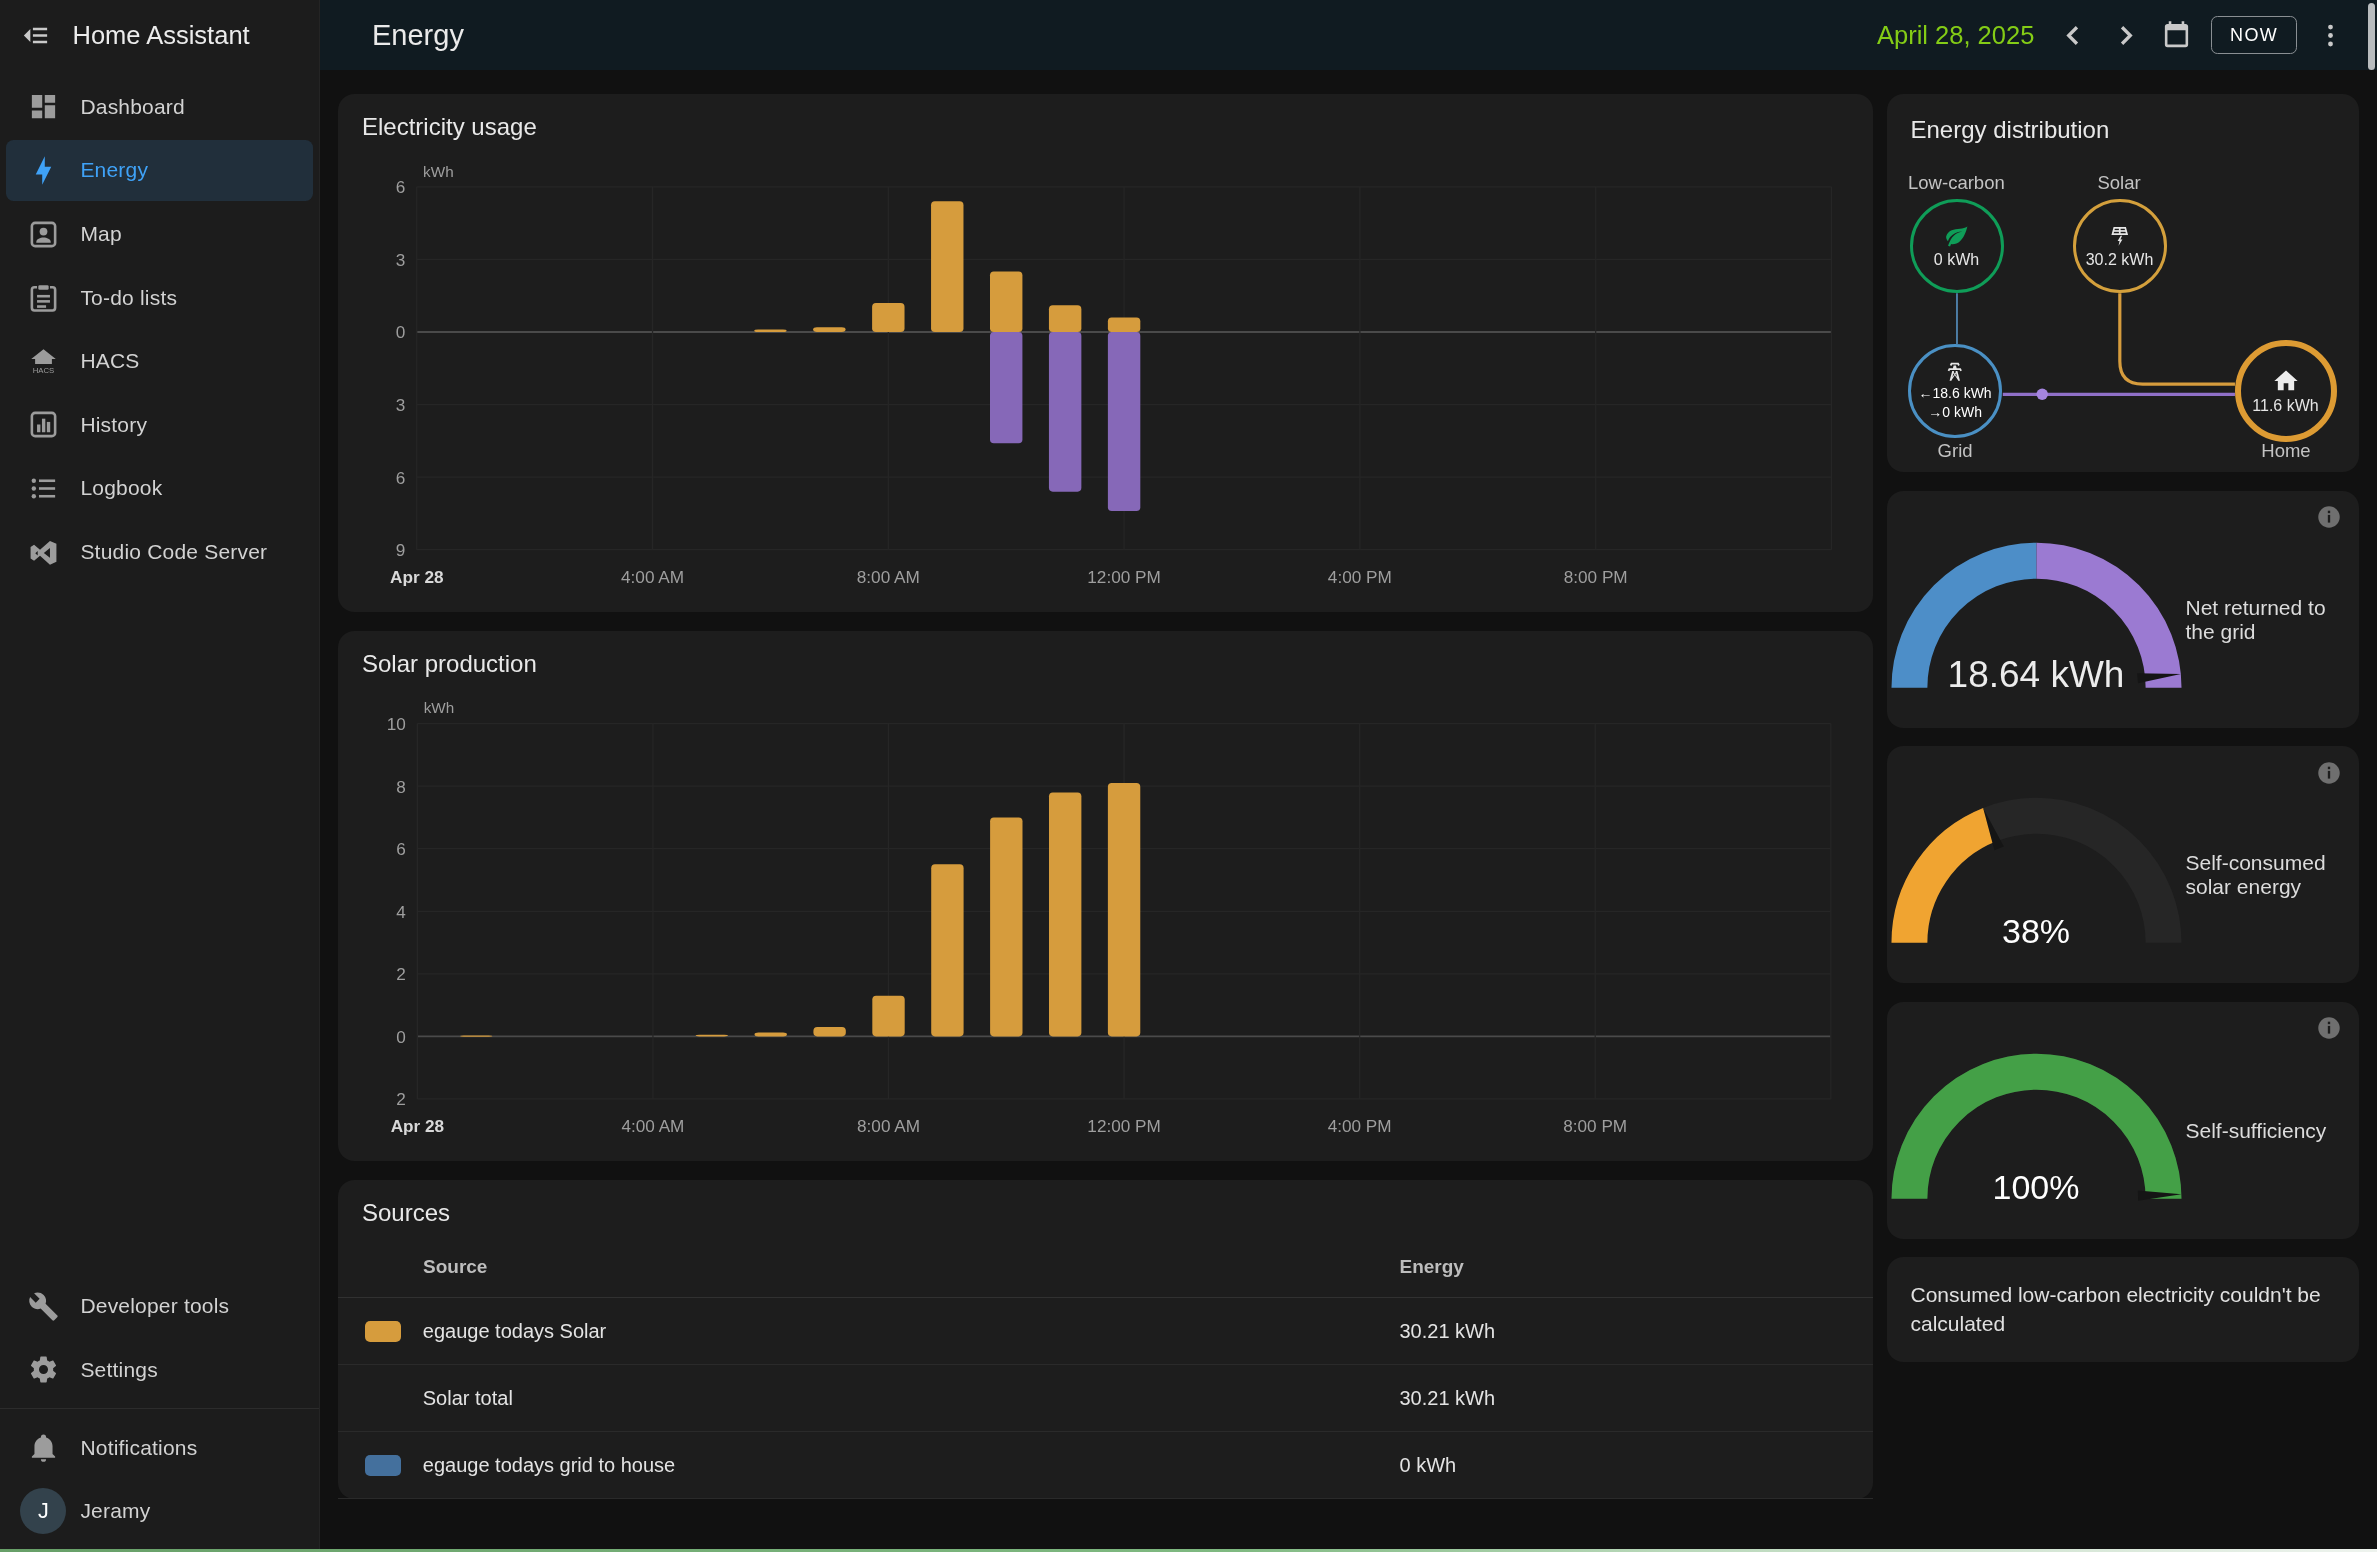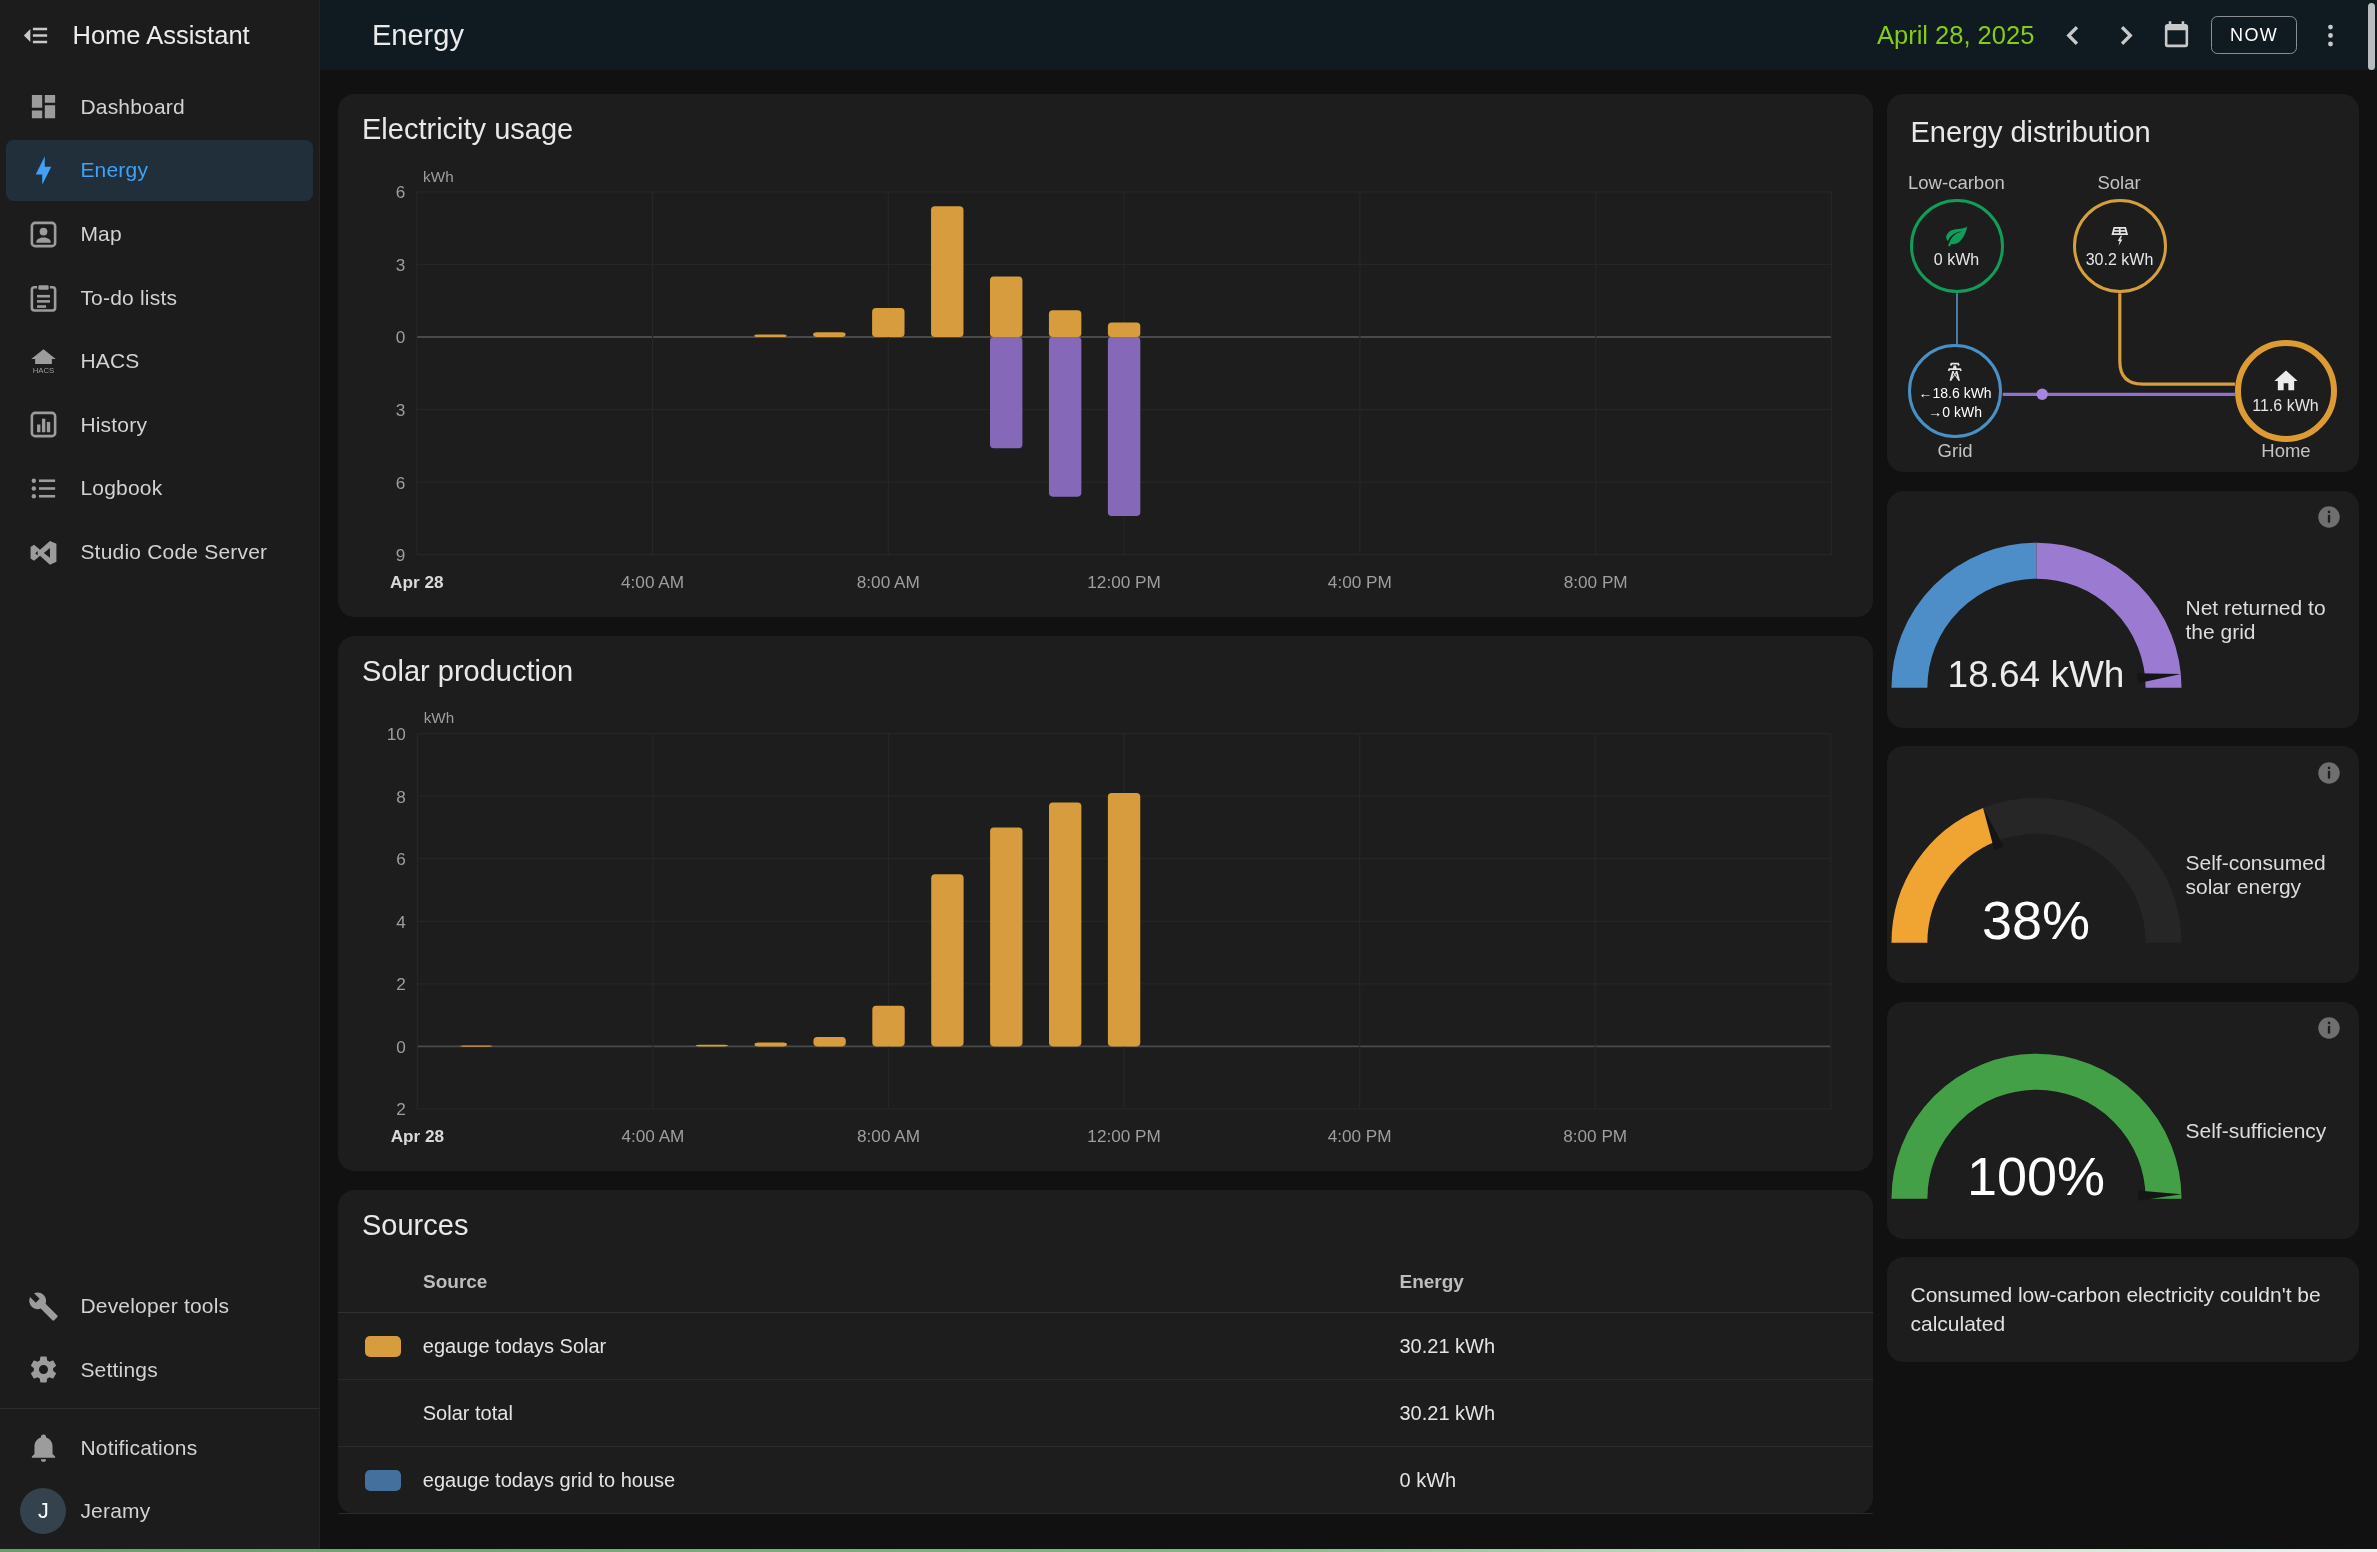--- a/index.html
+++ b/index.html
@@ -34,21 +34,21 @@
   .tb-right { margin-left:auto; display:flex; align-items:center; gap:19px; margin-right:32px; }
   .tb-date { font-size:25.5px; color:#84cc16; margin-right:3.8px; }
   .now-btn { background:none; border:1.3px solid #8a8f93; border-radius:6.4px; color:#fff;
              font-size:18px; letter-spacing:1.3px; padding:7.6px 18px; font-family:inherit; cursor:pointer; }
 
   .content { flex:1; display:flex; gap:14px; padding:24px 18.5px 0 18px; overflow:hidden; }
   .col-left { flex:1; min-width:0; display:flex; flex-direction:column; gap:18.5px; }
   .col-right { width:472px; flex:none; display:flex; flex-direction:column; gap:18.5px; }
 
   .card { background:#1d1d1d; border-radius:16.6px; padding:19px 24px 15.3px; }
-  .card-title { font-size:29px; font-weight:400; color:#e8e8e8; margin-bottom:10.2px; }
+  .card-title { font-size:24px; font-weight:400; color:#e8e8e8; margin-bottom:10.2px; }
   .chart { width:100%; }
 
   
   .sources-card { padding:19px 0 0; }
   .sources-card .card-title { padding:0 24px; }
   .src-head { display:flex; align-items:center; height:61px; padding:0 24px;
               border-bottom:1.3px solid #313131; color:#bdbdbd; font-size:19px; font-weight:600; }
   .src-head .c1 { flex:1; padding-left:61px; }
   .src-head .c2 { width:449px; }
   .src-row { display:flex; align-items:center; height:67px; padding:0 24px;
@@ -68,21 +68,21 @@
   .node-value { font-size:16px; color:#e6e6e6; }
   .node-home { width:102px; height:102px; border-width:6.4px; }
   .grid-flow { font-size:14px; line-height:1.2; }
 
   
   .gauge-card { position:relative; height:237px; padding:16.6px 0 0; display:flex;
                 flex-direction:row; align-items:center; }
   .info-btn { position:absolute; top:12.7px; right:15.3px; color:#6f6f6f; }
   .gauge-wrap { position:relative; width:299px; height:159px; }
   .gauge-value { position:absolute; left:0; right:0; bottom:1.3px; text-align:center;
-                 font-size:54px; color:#fff; }
+                 font-size:34px; color:#fff; }
   .gauge-card.g-kwh .gauge-value { font-size:37px; color:#ececec; }
   .gauge-label { margin-top:5.1px; font-size:21px; color:#dcdcdc; }
 
   .notice-card { font-size:21px; line-height:1.4; color:#e0e0e0; padding:23px 24px; }
 
   
   .scroll-thumb { position:fixed; top:2.5px; right:1.9px; width:7.6px; height:67px;
                   background:#b9bcbe; border-radius:3.8px; z-index:60; }
   .bottom-strip { position:fixed; left:0; right:0; bottom:0; height:3.2px; z-index:50;
                   background:linear-gradient(90deg,#679f68 0%,#7fb981 52%,#b9d8ba 70%,#eef3ee 100%); }

